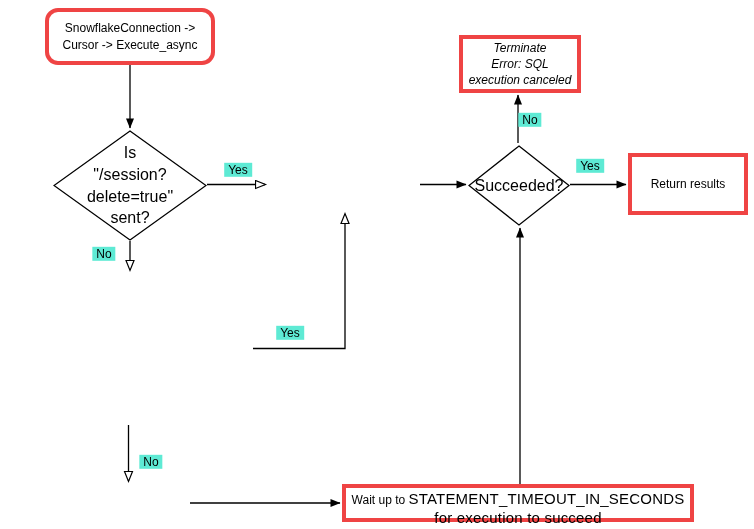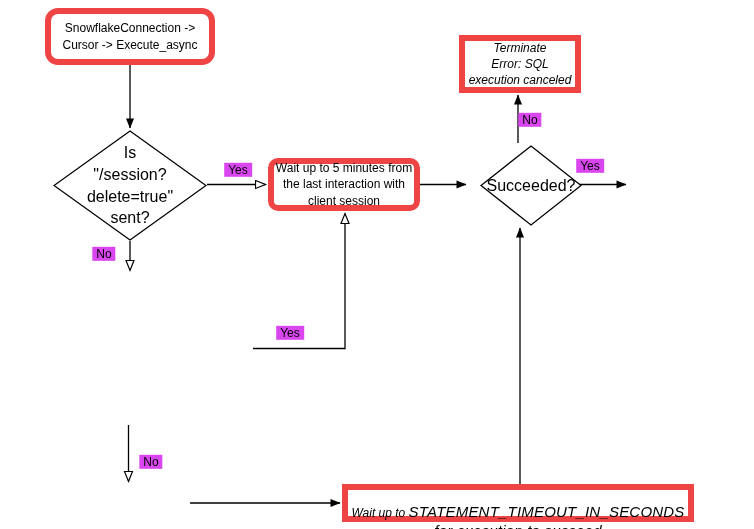--- a/index.html
+++ b/index.html
@@ -24,21 +24,21 @@
   .node {
     position: absolute;
     z-index: 2;
     display: flex;
     align-items: center;
     justify-content: center;
     text-align: center;
     font-size: 12px;
     line-height: 1.35;
     background: #ffffff;
-    border: 6px solid #ef4444;
+    border: 4px solid #ef4444;
   }
   .node.rounded { border-radius: 13px; }
   .node.multiline { white-space: pre-line; }
   .diamond {
     position: absolute;
     z-index: 2;
     background: transparent;
     border: none;
   }
   .diamond svg {
@@ -56,21 +56,21 @@
     text-align: center;
     font-size: 16px;
     line-height: 1.35;
     white-space: pre-line;
   }
   .edge-label {
     position: absolute;
     z-index: 3;
     transform: translate(-50%, -50%);
     font-size: 12px;
-    background: #d946ef;
+    background: #5eead4;
     padding: 0 4px;
     line-height: 1.2;
   }
   .timeout-text { line-height: 1.25; }
   .timeout-text .small { font-size: 12px; }
   .timeout-text .big { font-size: 15px; letter-spacing: 0.2px; }
 </style>
 </head>
 <body>
 
@@ -114,39 +114,37 @@
 
   <div class="diamond" style="left:53px; top:130px; width:154px; height:111px;">
     <svg viewBox="0 0 154 111" preserveAspectRatio="none">
       <polygon points="77,1 153,55.5 77,110 1,55.5" fill="#ffffff" stroke="#000000" stroke-width="1.3"></polygon>
     </svg>
     <div class="diamond-label">Is
 "/session?delete=true"
 sent?</div>
   </div>
 
-  <div class="node rounded multiline" style="left:268px; top:158px; width:152px; height:53px; border-radius:10px;">Wait up to 5 minutes from
-the last interaction with
-client session</div>
 
-  <div class="diamond" style="left:480px; top:145px; width:102px; height:81px;">
+  <div class="diamond" style="left:468px; top:145px; width:102px; height:81px;">
     <svg viewBox="0 0 102 81" preserveAspectRatio="none">
       <polygon points="51,1 101,40.5 51,80 1,40.5" fill="#ffffff" stroke="#000000" stroke-width="1.3"></polygon>
     </svg>
     <div class="diamond-label">Succeeded?</div>
   </div>
 
   <div class="node multiline" style="left:459px; top:35px; width:122px; height:58px;font-style:italic;">Terminate
 Error: SQL
 execution canceled</div>
 
+  <div class="node" style="left:628px; top:153px; width:120px; height:62px;">Return results</div>
 
 
 
-  <div class="node timeout-text" style="left:342px; top:484px; width:352px; height:38px; display:block; padding-top:13px;font-style:italic;"><span class="small">Wait up to </span><span class="big">STATEMENT_TIMEOUT_IN_SECONDS for execution to succeed</span></div>
+  <div class="node timeout-text" style="left:342px; top:484px; width:352px; height:38px; display:block; padding-top:2px;"><span class="small">Wait up to </span><span class="big">STATEMENT_TIMEOUT_IN_SECONDS for execution to succeed</span></div>
 
   <div class="edge-label" style="left:238px; top:170px;">Yes</div>
 
   <div class="edge-label" style="left:104px; top:254px;">No</div>
 
   <div class="edge-label" style="left:290px; top:333px;">Yes</div>
 
   <div class="edge-label" style="left:151px; top:462px;">No</div>
 
   <div class="edge-label" style="left:530px; top:120px;">No</div>

